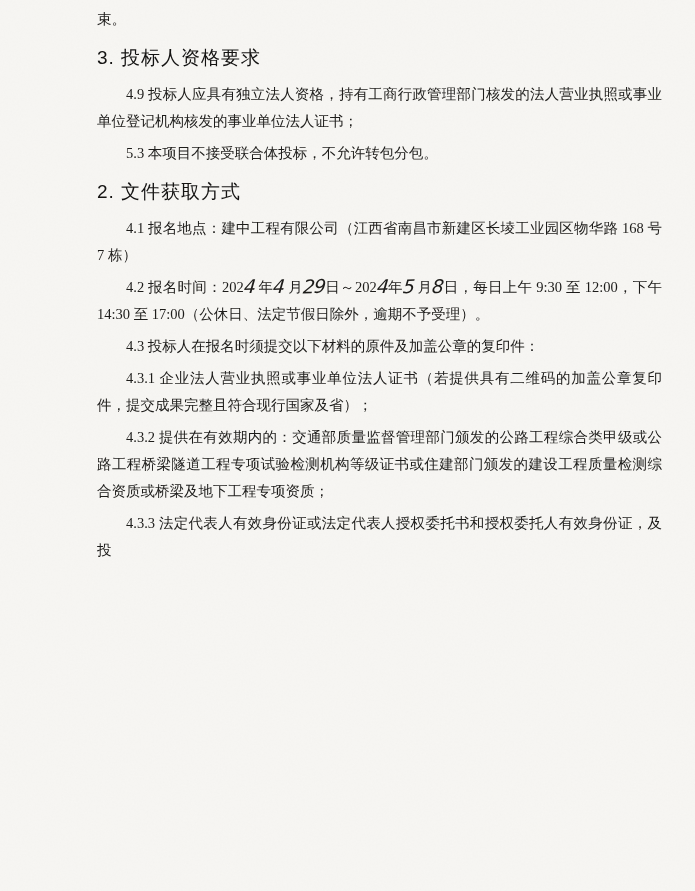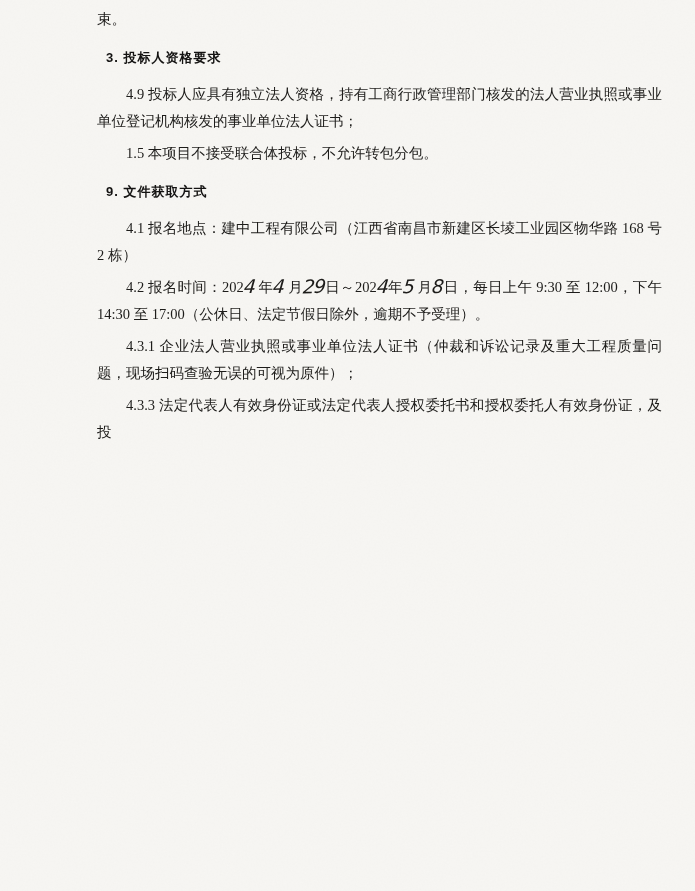--- a/index.html
+++ b/index.html
@@ -42,24 +42,24 @@
     line-height: 27px;
     text-align: justify;
     text-justify: inter-ideograph;
     text-indent: 2em;
     word-break: break-all;
   }
   .para.no-indent {
     text-indent: 0;
   }
   .heading {
-    margin: 11px 0 9px 9px;
+    margin: 11px 0 9px 0;
     font-family: "Liberation Sans", "DejaVu Sans", sans-serif;
-    font-weight: bold;
-    font-size: 13px;
+    font-weight: normal;
+    font-size: 19px;
     line-height: 28px;
     color: var(--ink-heading, #141312);
     text-indent: 0;
     letter-spacing: 1px;
   }
   .hw {
     display: inline-block;
     font-family: "DejaVu Sans", sans-serif;
     font-style: italic;
     font-weight: 500;
@@ -80,20 +80,22 @@
       <feColorMatrix in="n" type="matrix" values="0 0 0 0 0.55  0 0 0 0 0.54  0 0 0 0 0.52  0 0 0 0.12 0"></feColorMatrix>
     </filter>
     <rect width="695" height="891" filter="url(#paperNoise)"></rect>
   </svg>
 
   <div class="content">
 
   <p class="para no-indent">束。</p>
       <h2 class="heading">3. 投标人资格要求</h2>
       <p class="para">4.9 投标人应具有独立法人资格，持有工商行政管理部门核发的法人营业执照或事业单位登记机构核发的事业单位法人证书；</p>
-      <p class="para">1.5 本项目不接受联合体投标，不允许转包分包。</p>
-      <h2 class="heading">9. 文件获取方式</h2>
-      <p class="para">4.1 报名地点：建中工程有限公司（江西省南昌市新建区长堎工业园区物华路 168 号 2 栋）</p>
+      <p class="para">5.3 本项目不接受联合体投标，不允许转包分包。</p>
+      <h2 class="heading">2. 文件获取方式</h2>
+      <p class="para">4.1 报名地点：建中工程有限公司（江西省南昌市新建区长堎工业园区物华路 168 号 7 栋）</p>
       <p class="para"><span class="printed">4.2 报名时间：202</span><span class="hw">4</span><span class="printed"> 年</span><span class="hw">4</span><span class="printed"> 月</span><span class="hw">29</span><span class="printed">日～202</span><span class="hw">4</span><span class="printed">年</span><span class="hw">5</span><span class="printed"> 月</span><span class="hw">8</span><span class="printed">日，每日上午 9:30 至 12:00，下午 14:30 至 17:00（公休日、法定节假日除外，逾期不予受理）。</span></p>
-      <p class="para">4.3.1 企业法人营业执照或事业单位法人证书（仲裁和诉讼记录及重大工程质量问题，现场扫码查验无误的可视为原件）；</p>
+      <p class="para">4.3 投标人在报名时须提交以下材料的原件及加盖公章的复印件：</p>
+      <p class="para">4.3.1 企业法人营业执照或事业单位法人证书（若提供具有二维码的加盖公章复印件，提交成果完整且符合现行国家及省）；</p>
+      <p class="para">4.3.2 提供在有效期内的：交通部质量监督管理部门颁发的公路工程综合类甲级或公路工程桥梁隧道工程专项试验检测机构等级证书或住建部门颁发的建设工程质量检测综合资质或桥梁及地下工程专项资质；</p>
       <p class="para">4.3.3 法定代表人有效身份证或法定代表人授权委托书和授权委托人有效身份证，及投</p>
     </div>
 </div>
 
 </body></html>

